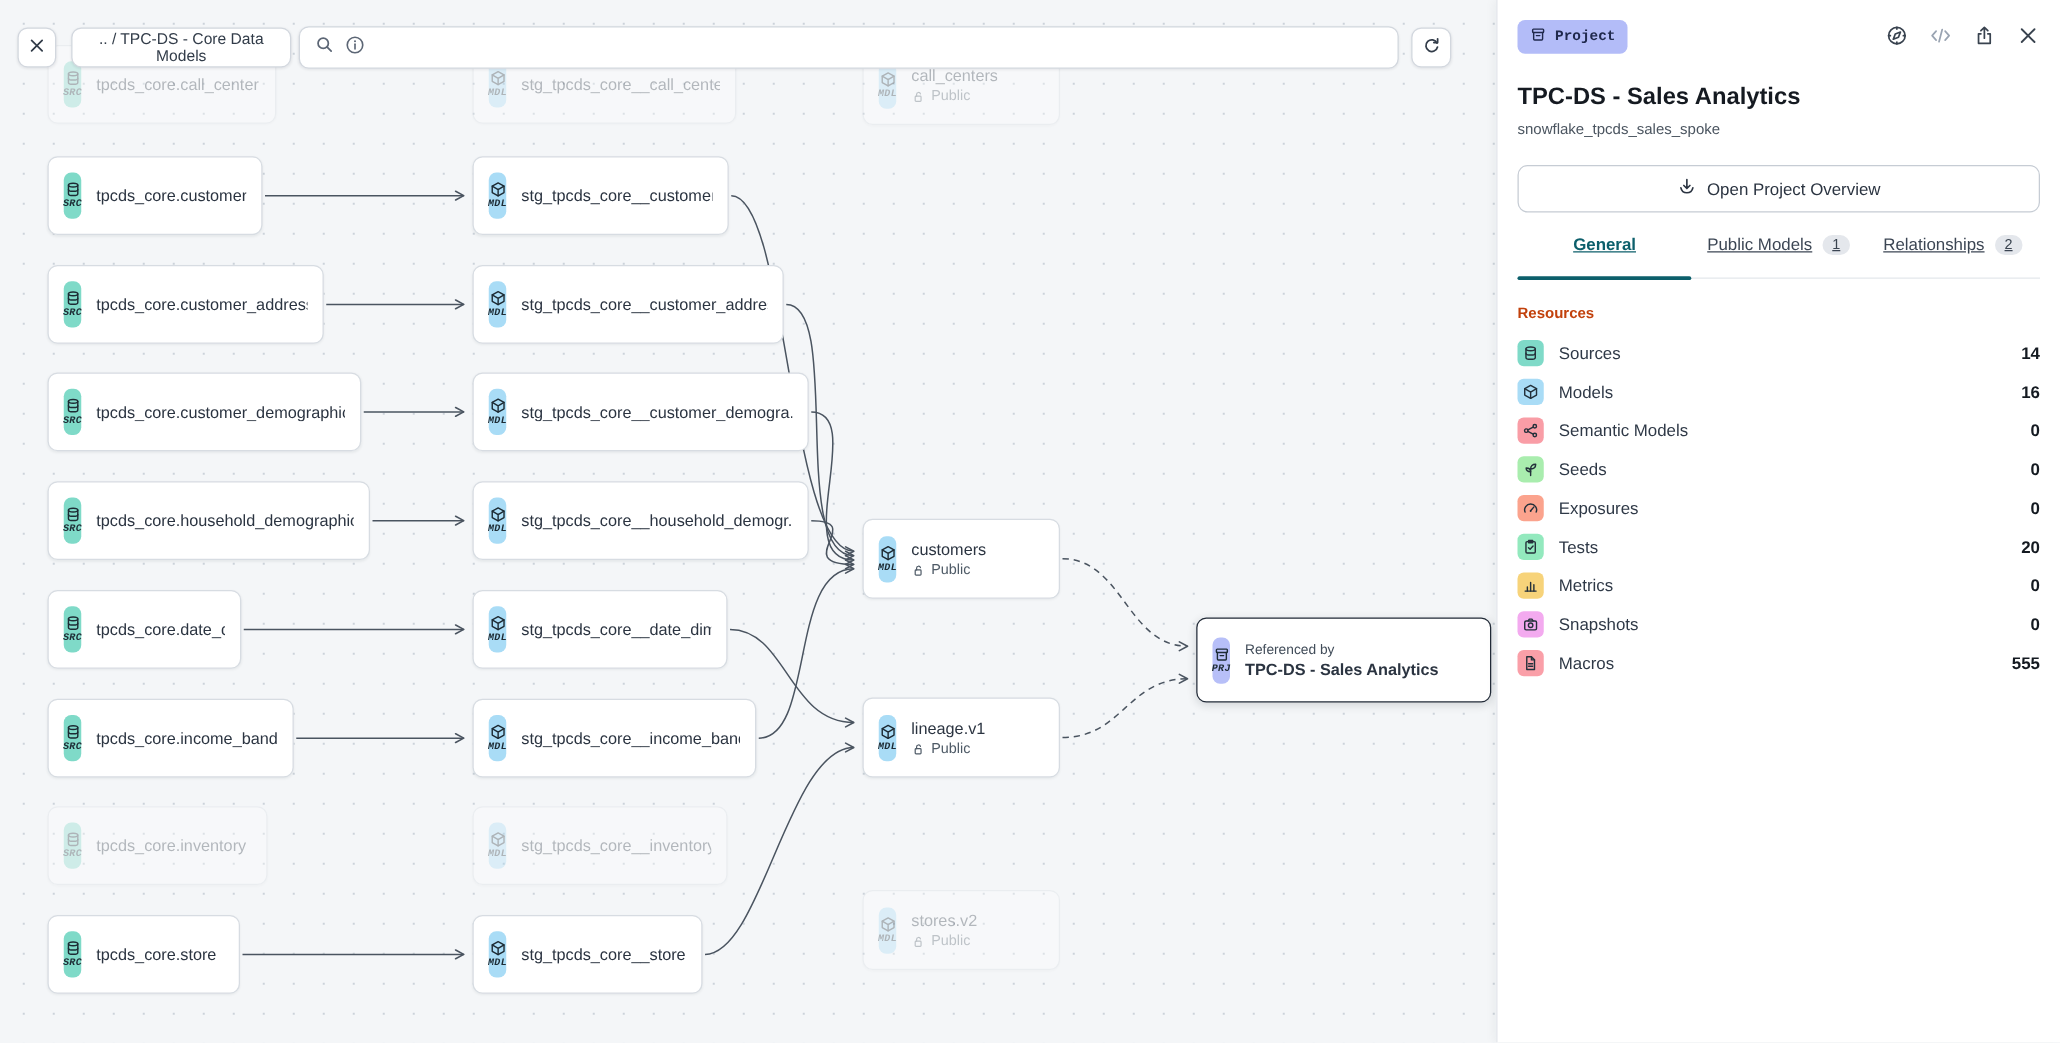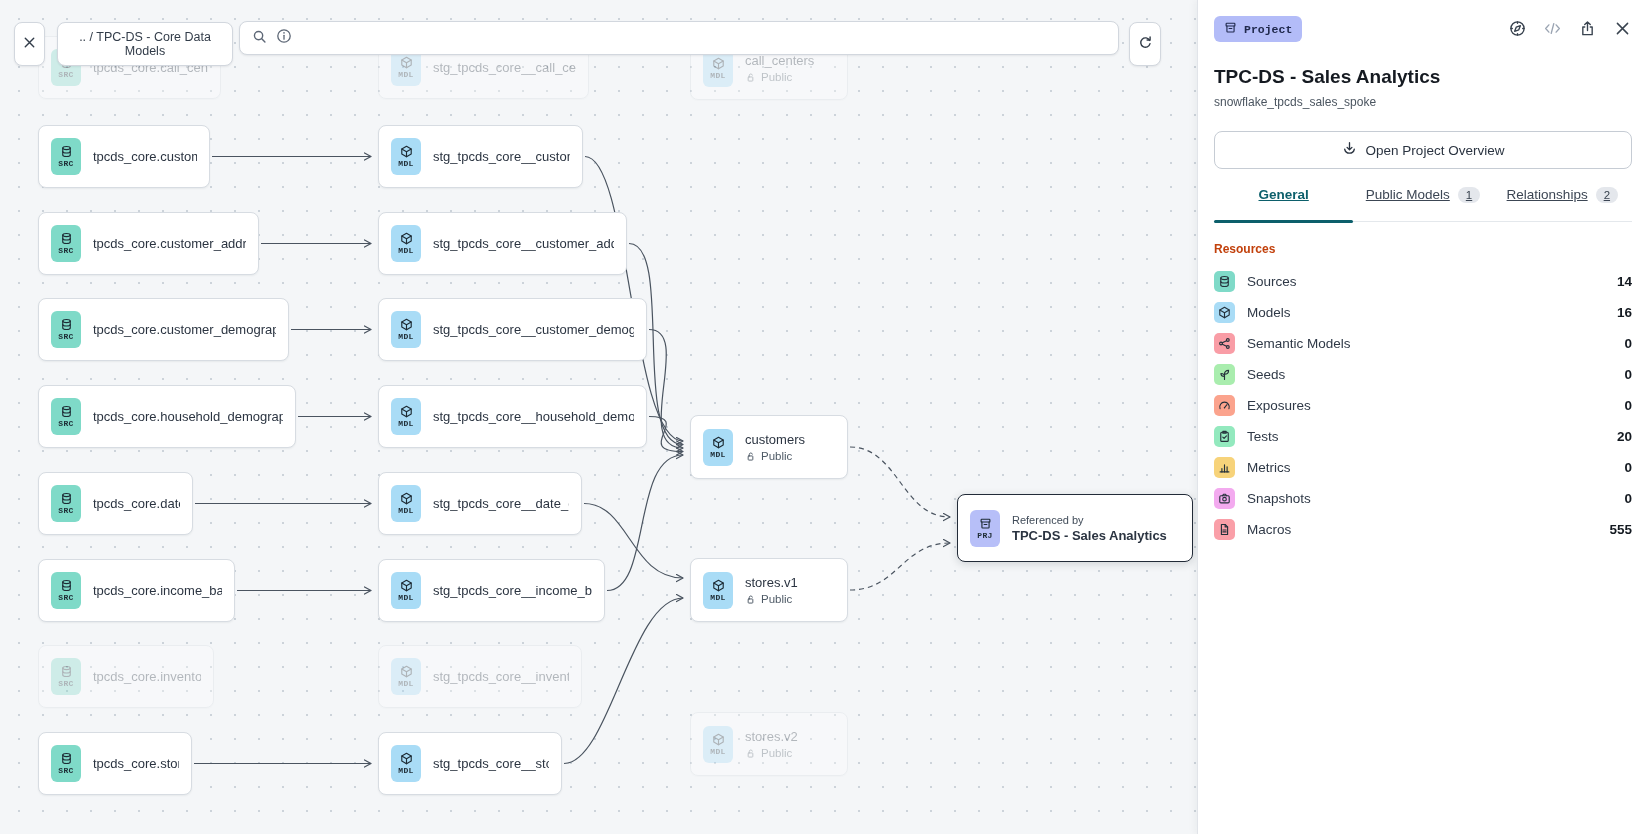--- a/index.html
+++ b/index.html
@@ -16,34 +16,34 @@
   }
   #edges{position:absolute;left:0;top:0;pointer-events:none;}
   .node{
     position:absolute;background:#fff;border:1px solid #d7dce2;border-radius:8px;
     display:flex;align-items:center;gap:12px;padding:0 12px;box-sizing:border-box;
     box-shadow:0 1px 2px rgba(20,30,40,.06);z-index:2;
   }
   .node.faded{opacity:.32;}
   .node.selected{border:1.5px solid #222b38;box-shadow:0 2px 8px rgba(20,30,40,.16);}
   .nbadge{
-    flex:0 0 auto;width:30px;height:37px;border-radius:6px;color:#1d2b34;
-    display:flex;flex-direction:column;align-items:center;justify-content:center;gap:1px;
+    flex:0 0 auto;width:14px;height:37px;border-radius:6px;color:#1d2b34;
+    display:flex;flex-direction:column;align-items:center;justify-content:center;gap:1px;font-style:italic;
   }
   .nbadge b{font-size:8px;font-weight:700;letter-spacing:.3px;font-family:"Liberation Mono",monospace;}
   .nbadge svg{width:13px;height:13px;}
   .ncol{min-width:0;display:flex;flex-direction:column;justify-content:center;}
   .nlabel{font-size:13px;color:#2b3441;white-space:nowrap;overflow:hidden;}
   .npublic{font-size:11.5px;color:#4e5a66;display:flex;gap:5px;align-items:center;margin-top:3px;}
   .npublic svg{width:11px;height:11px;}
   .nsub{font-size:11px;color:#414c59;display:block;margin-bottom:2px;}
   .node.prj .nlabel{font-weight:600;}
   
   .tbtn{
-    position:absolute;top:22px;height:44px;background:#fff;border:1px solid #d2d7de;
+    position:absolute;top:22px;height:32px;background:#fff;border:1px solid #d2d7de;
     border-radius:8px;box-shadow:0 1px 2px rgba(20,30,40,.08);display:flex;align-items:center;
     justify-content:center;color:#323c49;box-sizing:border-box;z-index:20;cursor:pointer;
     font-size:12.5px;
   }
   .tbtn svg{width:15px;height:15px;}
   .searchbar{
     position:absolute;left:239px;top:21px;width:880px;height:34px;background:#fff;
     border:1px solid #d2d7de;border-radius:8px;box-shadow:0 1px 2px rgba(20,30,40,.08);
     display:flex;align-items:center;gap:9px;padding:0 12px;box-sizing:border-box;z-index:20;
   }
@@ -390,21 +390,21 @@
       </div>
       <div class="node" style="left: 690px; top: 558px; width: 158px; height: 64px;">
         <span class="nbadge" style="background:#a9dcf6">
           <svg viewBox="0 0 16 16" fill="none" stroke="currentColor" stroke-width="1.4" stroke-linecap="round" stroke-linejoin="round">
             <path d="M8 1.6 13.8 4.9v6.2L8 14.4 2.2 11.1V4.9Z"></path>
             <path d="M2.2 4.9 8 8.2l5.8-3.3M8 8.2v6.2"></path>
           </svg>
           <b>MDL</b>
         </span>
         <span class="ncol">
-          <span class="nlabel">stores.v1</span>
+          <span class="nlabel">lineage.v1</span>
           <span class="npublic"><span style="display:flex">
               <svg viewBox="0 0 16 16" fill="none" stroke="currentColor" stroke-width="1.4" stroke-linecap="round" stroke-linejoin="round">
                 <rect x="4.6" y="7.2" width="6.8" height="6" rx="1"></rect>
                 <path d="M6.2 7.2V5.2a2.3 2.3 0 0 1 4.5-.7"></path>
               </svg>
             </span>Public</span>
         </span>
       </div>
       <div class="node faded" style="left: 690px; top: 712px; width: 158px; height: 64px;">
         <span class="nbadge" style="background:#a9dcf6">

